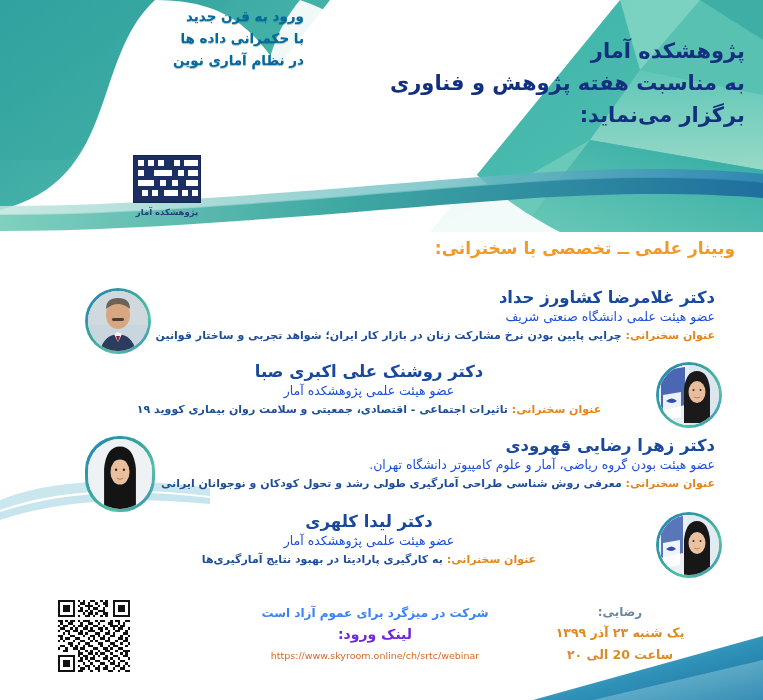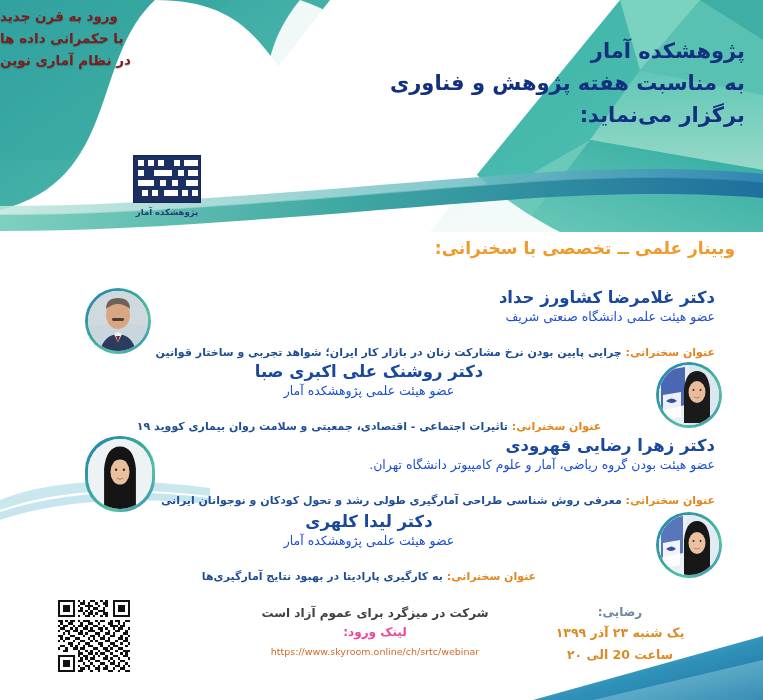--- a/index.html
+++ b/index.html
@@ -13,22 +13,22 @@
   }
 
   
   .header-band{
     position:absolute;left:0;top:0;width:763px;height:232px;overflow:hidden;
   }
   .header-band svg{display:block;}
 
   .slogan{
     position:absolute;left:0;top:6px;width:320px;
-    text-align:left;padding-right:16px;box-sizing:border-box;
-    color:#7f1d1d;font-weight:bold;font-size:13.5px;line-height:1.62;
+    text-align:right;padding-right:16px;box-sizing:border-box;
+    color:#0369a1;font-weight:bold;font-size:13.5px;line-height:1.62;
     letter-spacing:.2px;direction:rtl;
     text-shadow:0 1px 1px rgba(0,60,70,.35);
     z-index:6;
   }
   .slogan div{white-space:nowrap;}
 
   .main-title{
     position:absolute;right:18px;top:36px;width:430px;
     text-align:right;direction:rtl;z-index:6;
     color:#13307f;font-weight:bold;font-size:21px;line-height:1.52;
@@ -64,21 +64,21 @@
   .speaker.right-photo .texts{text-align:right;padding-right:10px;}
   .speaker.left-photo .texts{text-align:center;padding-left:10px;}
 
   .sp-name{
     color:#19489c;font-weight:bold;font-size:16.5px;line-height:1.18;white-space:nowrap;
   }
   .sp-affil{
     color:#1d4ed8;font-size:12.5px;line-height:1.35;margin-top:2px;white-space:nowrap;
   }
   .sp-talk{
-    color:#1f4e96;font-size:11px;line-height:1.42;margin-top:19px;font-weight:bold;
+    color:#1f4e96;font-size:11px;line-height:1.42;margin-top:2px;font-weight:bold;
   }
   .sp-talk .lbl{color:#e2851c;}
 
   
   .avatar{
     width:66px;height:66px;border-radius:50%;position:relative;flex:0 0 auto;
     background:linear-gradient(135deg,#1f7fb8 0%,#3aa99b 45%,#56c1a6 70%,#2d7fba 100%);
     padding:3px;box-sizing:border-box;
   }
   .avatar .inner{
@@ -87,22 +87,22 @@
   }
   .ph-face{position:absolute;left:0;top:0;width:100%;height:100%;}
 
   
   .qr{
     position:absolute;left:58px;top:600px;width:72px;height:72px;z-index:6;background:#fff;
   }
   .footer-mid{
     position:absolute;left:245px;top:604px;width:260px;direction:rtl;text-align:center;z-index:6;
   }
-  .footer-mid .l1{color:#404040;font-size:12px;font-weight:bold;line-height:1.6;white-space:nowrap;}
-  .footer-mid .l2{color:#ec4899;font-size:12px;font-weight:bold;line-height:1.6;}
+  .footer-mid .l1{color:#3b82f6;font-size:12px;font-weight:bold;line-height:1.6;white-space:nowrap;}
+  .footer-mid .l2{color:#6d28d9;font-size:14px;font-weight:bold;line-height:1.6;}
   .footer-mid .url{color:#d06b2a;font-size:9.5px;margin-top:4px;direction:ltr;}
 
   .footer-right{
     position:absolute;right:48px;top:602px;width:190px;direction:rtl;text-align:center;z-index:6;
   }
   .footer-right .lbl{color:#6d88a2;font-size:12px;font-weight:bold;line-height:1.7;}
   .footer-right .val{color:#dd8a22;font-size:12.5px;font-weight:bold;line-height:1.7;white-space:nowrap;}
 
   .corner-bl,.corner-br{position:absolute;z-index:2;}
   .corner-bl{left:0;top:470px;}

